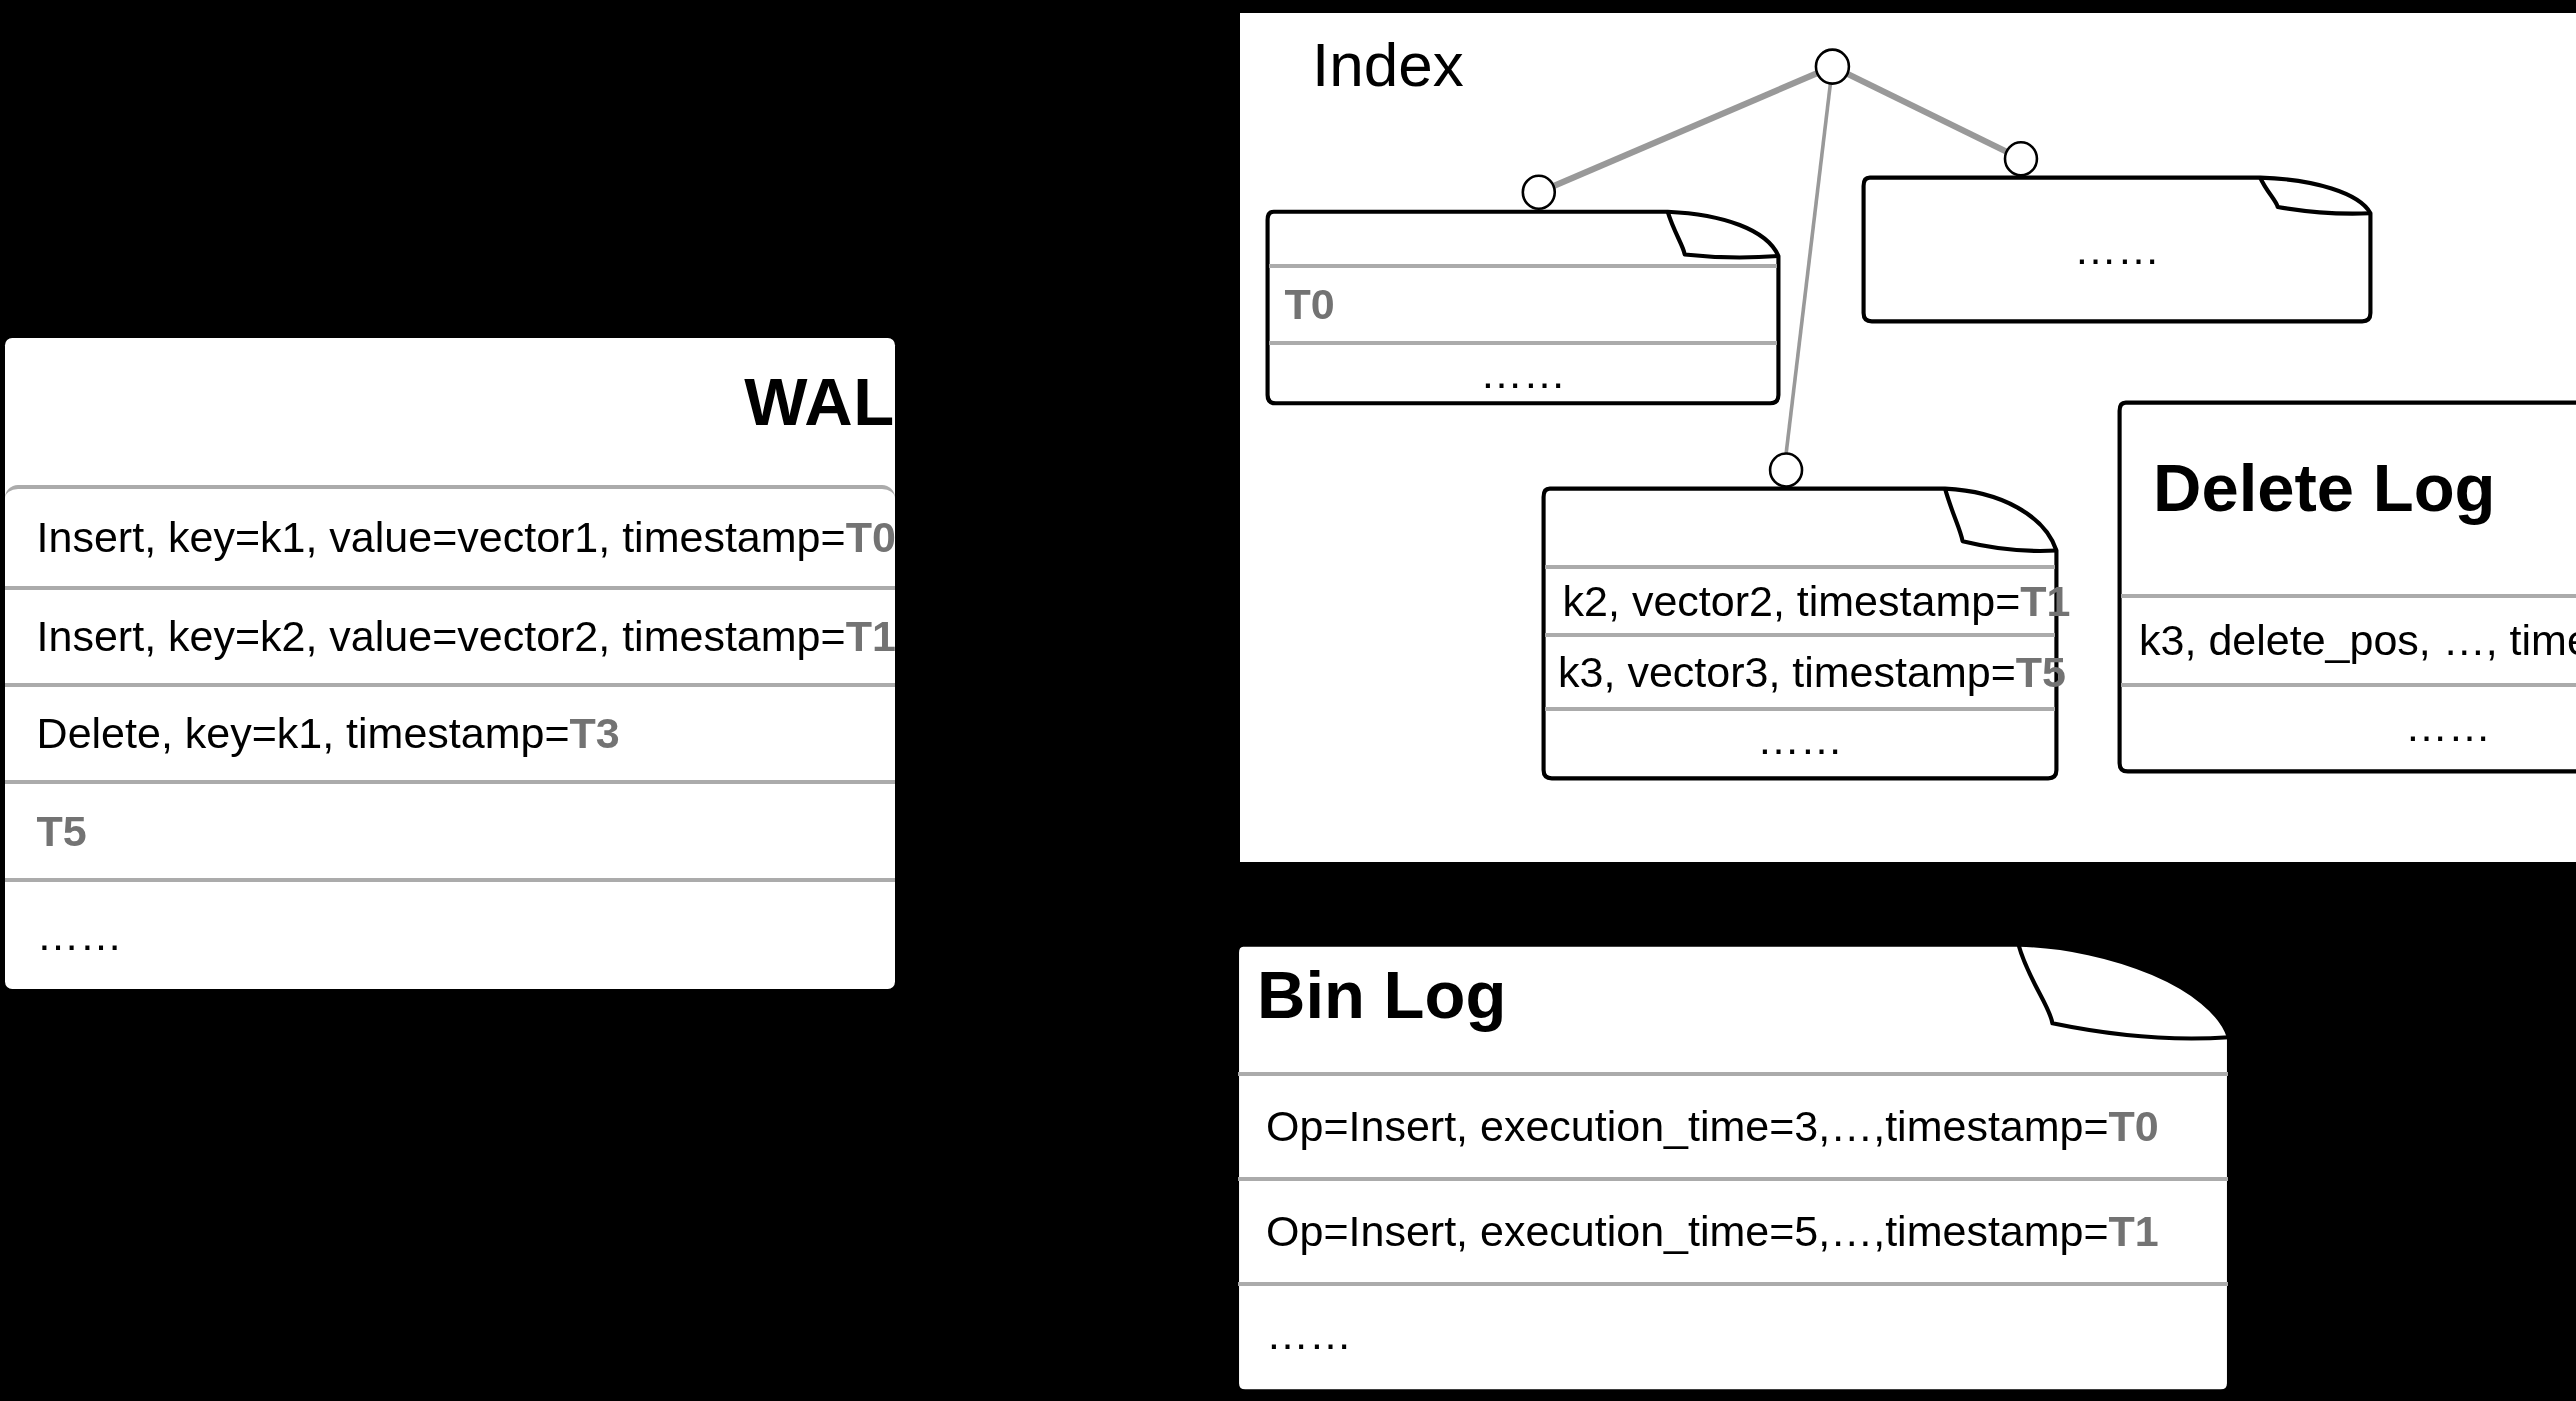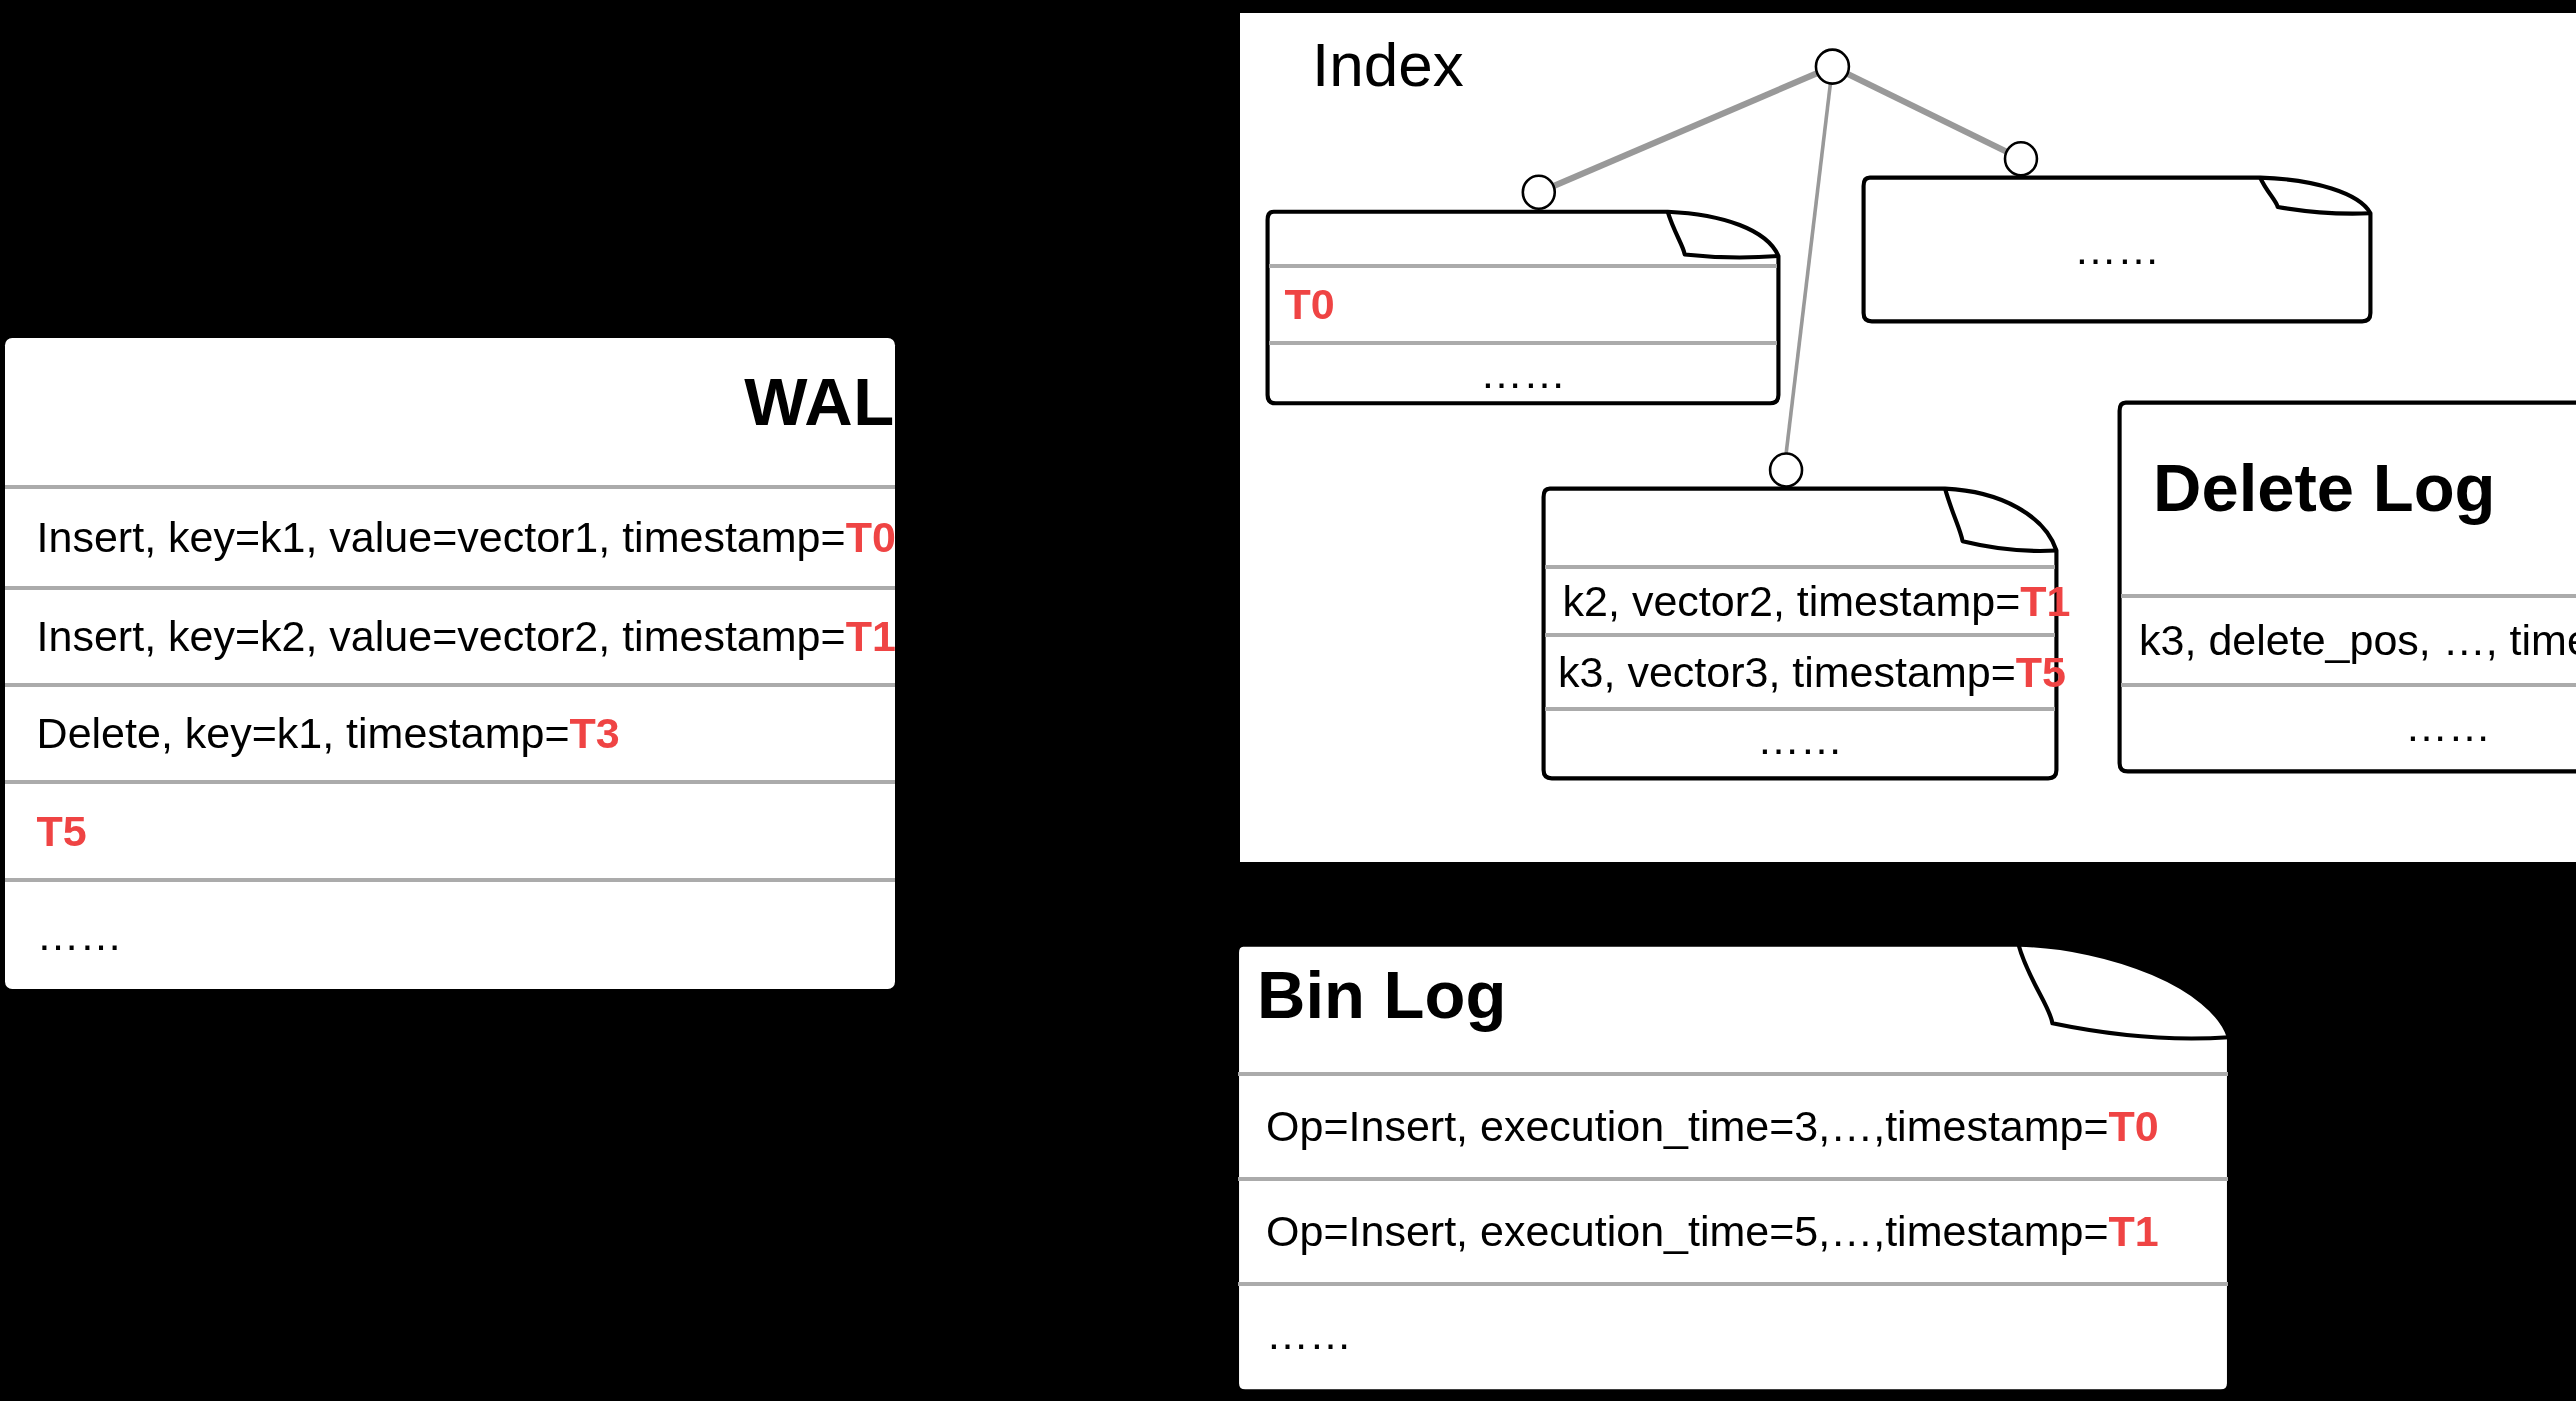--- a/index.html
+++ b/index.html
@@ -37,25 +37,25 @@
   }
   .wal-row {
     box-sizing: border-box;
     border-top: 4.6px solid #ABABAB;
     display: flex;
     align-items: center;
     padding-left: 32px;
     font-size: 43px;
     white-space: nowrap;
   }
-  .h196 { height: 101px; } .h189 { height: 97px; }
+  .h196 { height: 101px; border-radius: 13px; } .h189 { height: 97px; }
   .h193 { height: 97px; } .h190 { height: 98px; }
   .grow { flex: 1; }
   .ts {
-    color: #ef4444;
+    color: #737373;
     font-weight: bold;
   }
   
   .index-panel {
     position: absolute;
     left: 1235px; top: 8.2px;
     width: 1564px; height: 849px;
     background: #ffffff;
     border: 5.2px solid #000000;
   }

